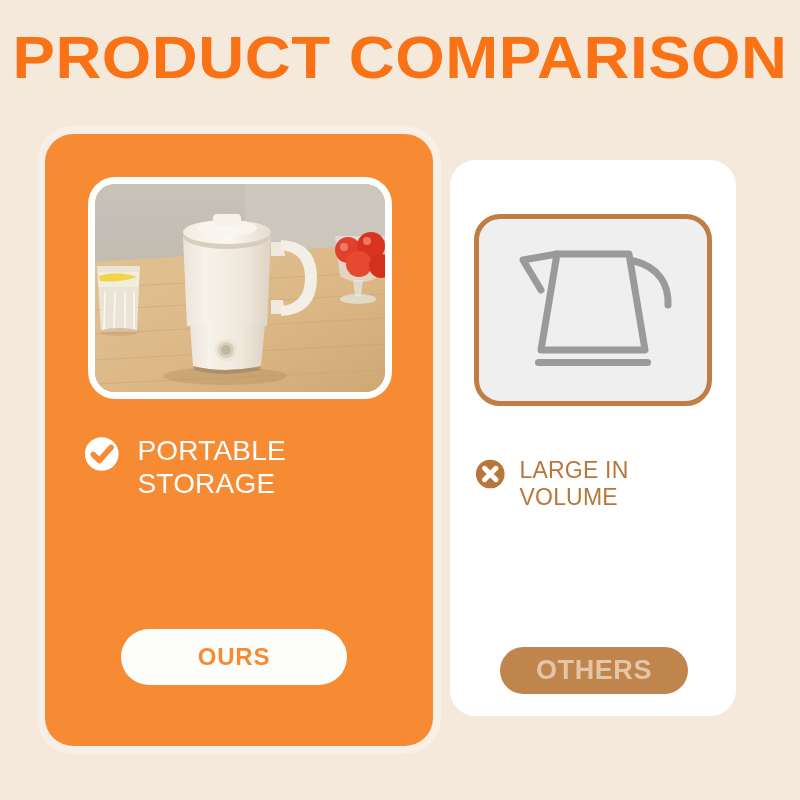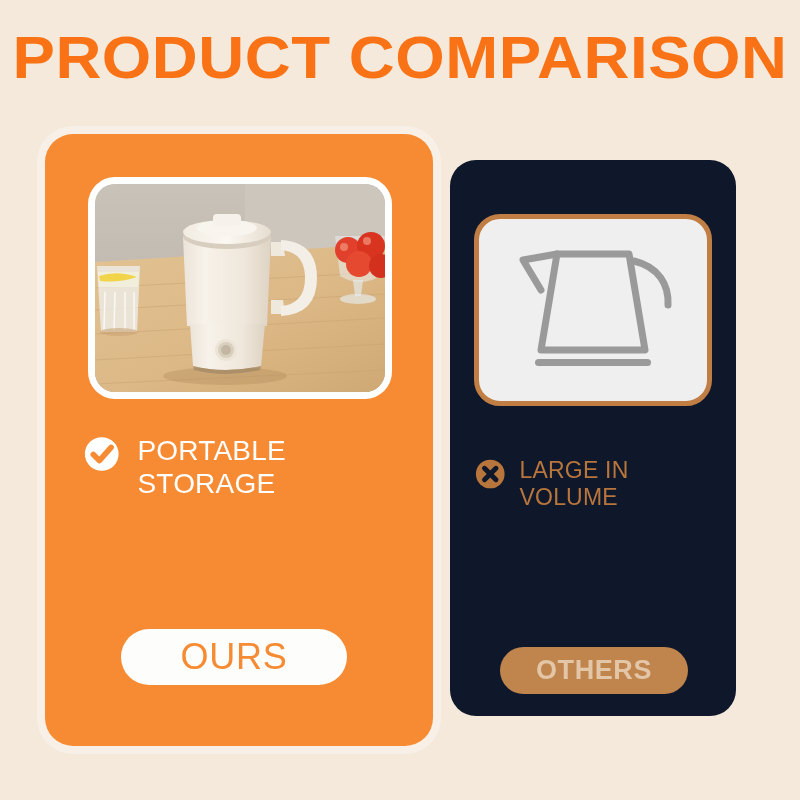--- a/index.html
+++ b/index.html
@@ -38,21 +38,21 @@
     white-space: nowrap;
   }
 
   
   #others-card {
     position: absolute;
     left: 450px;
     top: 160px;
     width: 286px;
     height: 556px;
-    background: #0f172a;
+    background: #ffffff;
     border-radius: 26px;
     box-shadow: 0 0 0 8px #f5e9dc;
   }
   #others-icon-panel {
     position: absolute;
     left: 24px;
     top: 54px;
     width: 238px;
     height: 192px;
     background: #efefef;
@@ -143,22 +143,22 @@
 
   #ours-badge {
     left: 76px;
     top: 495px;
     width: 226px;
     height: 56px;
     background: #fdfdfb;
   }
   #ours-badge .badge-label {
     color: #f68b33;
-    font-size: 36px;
-    font-weight: normal;
+    font-size: 24px;
+    font-weight: bold;
     letter-spacing: 0.8px;
   }
 </style>
 </head>
 <body>
 
 <div id="stage">
 
   <div id="page-title">PRODUCT COMPARISON</div>
 

